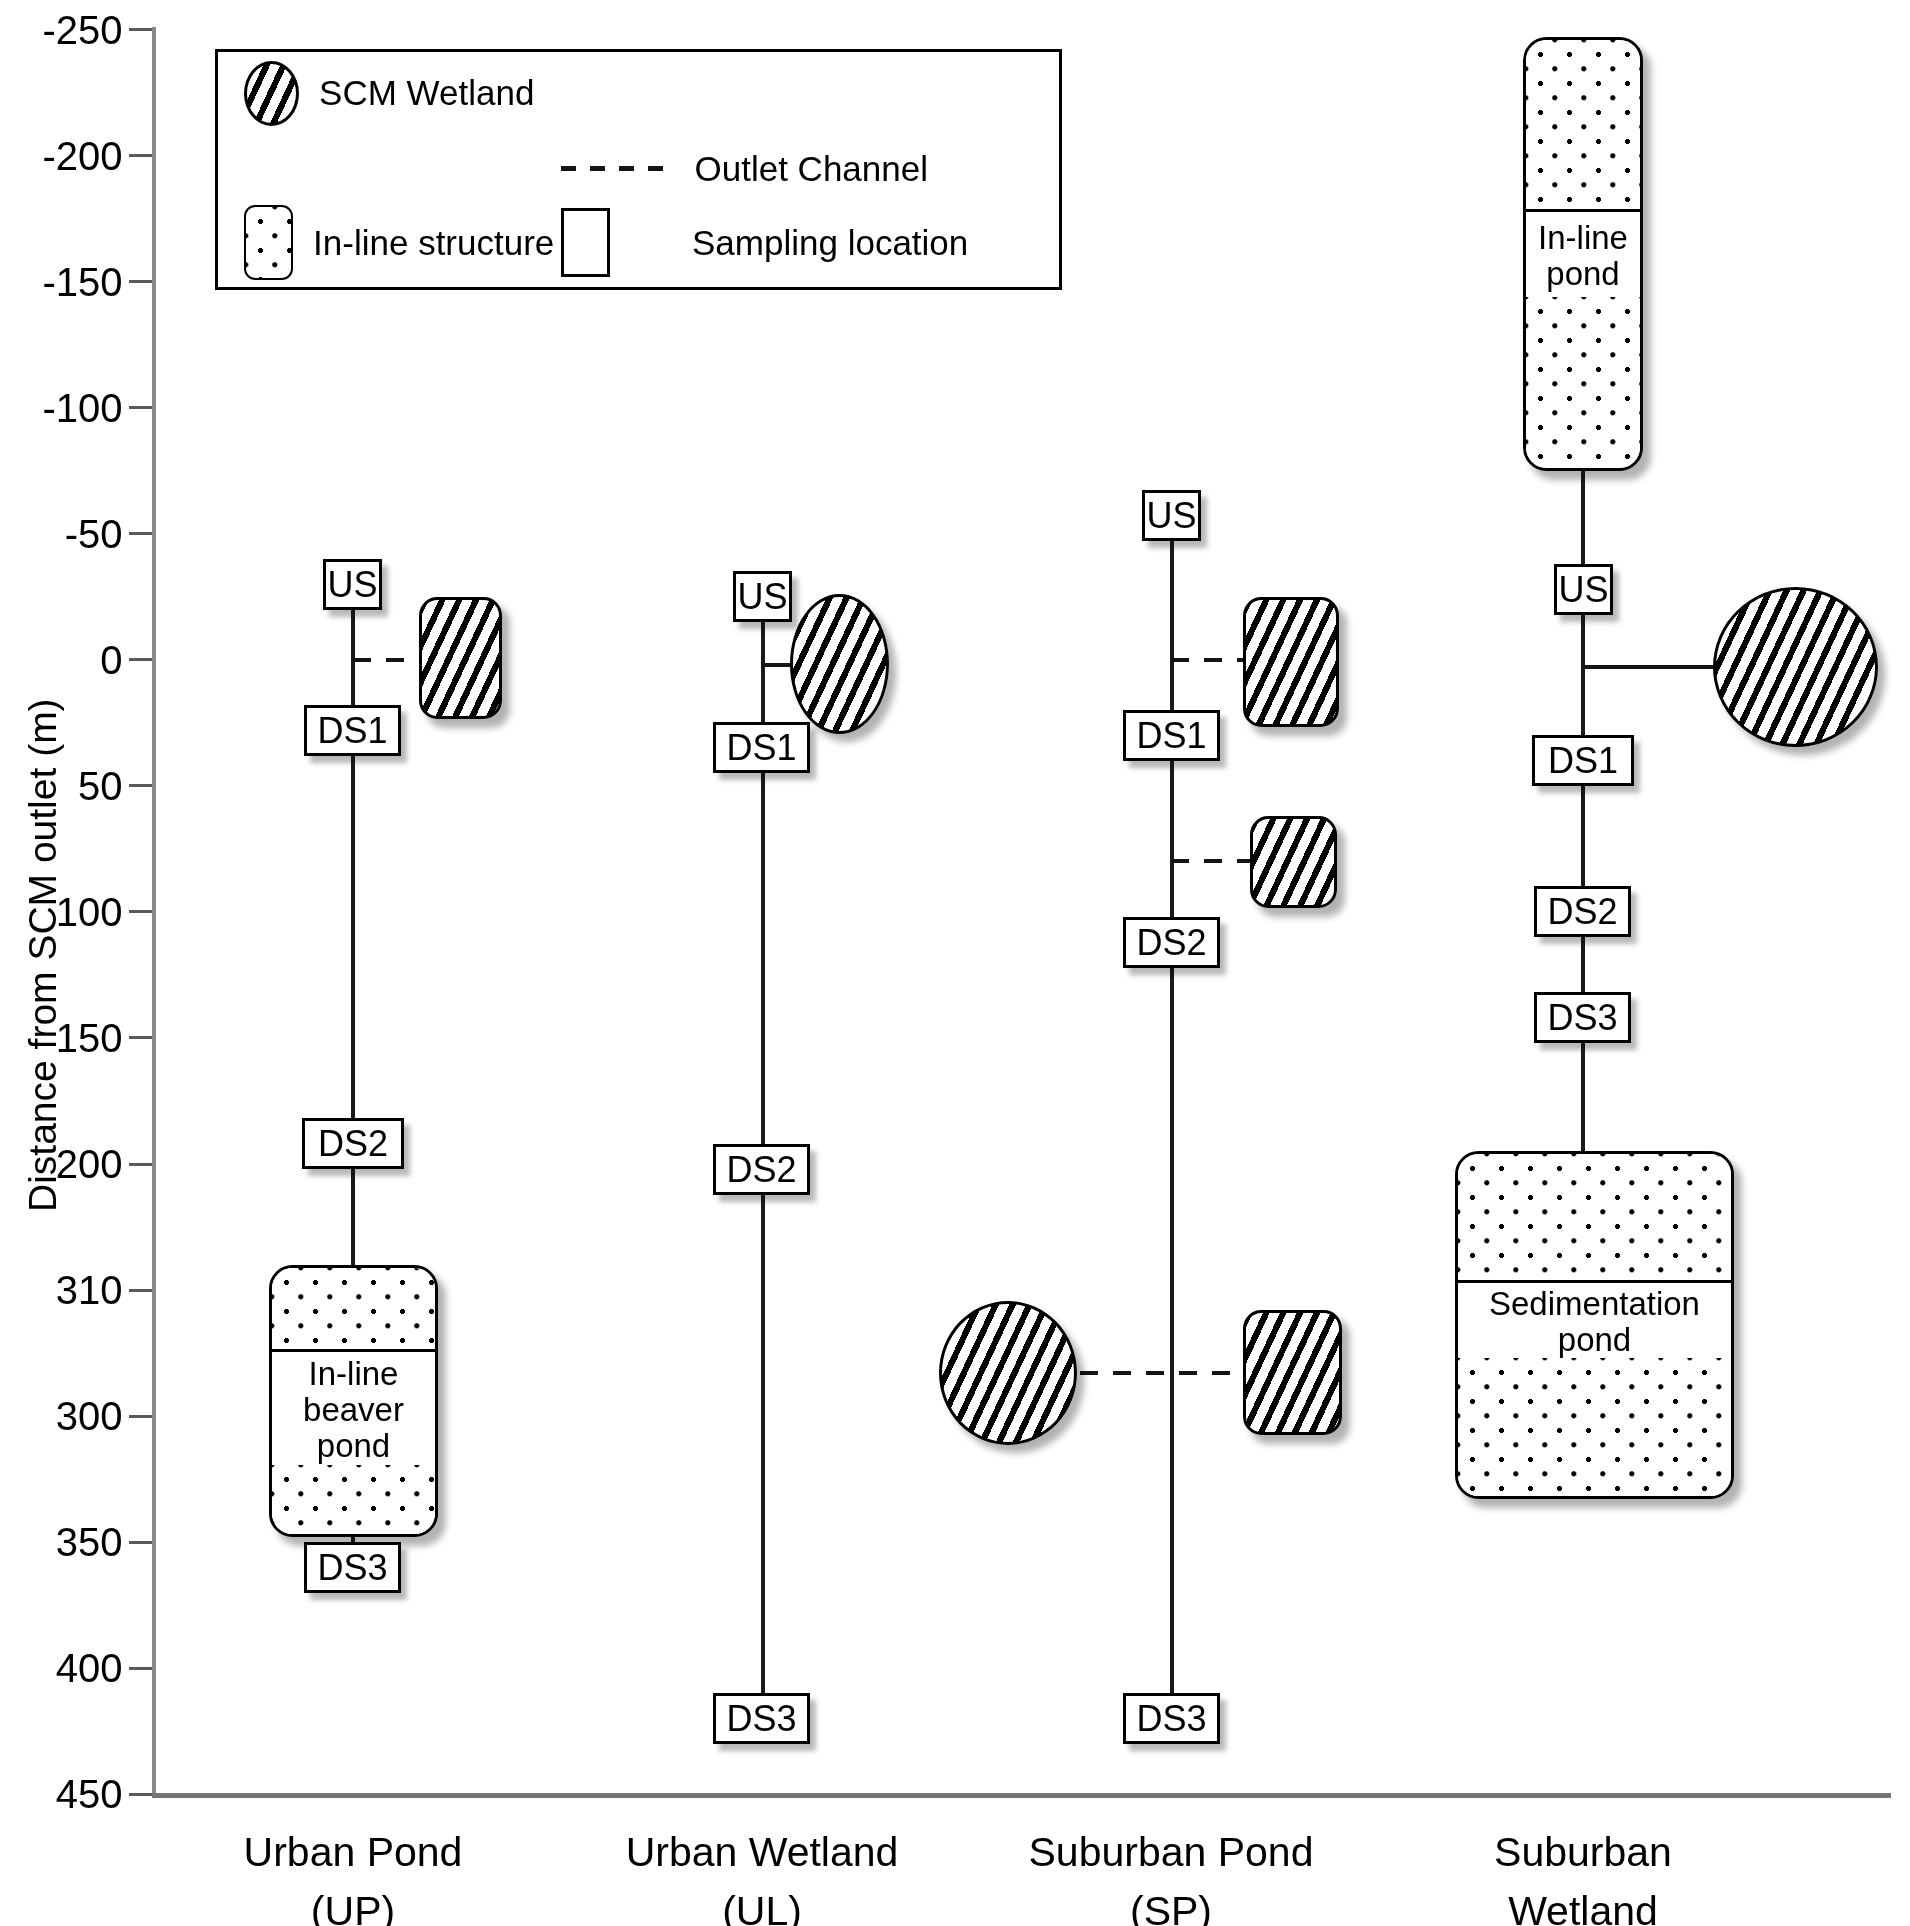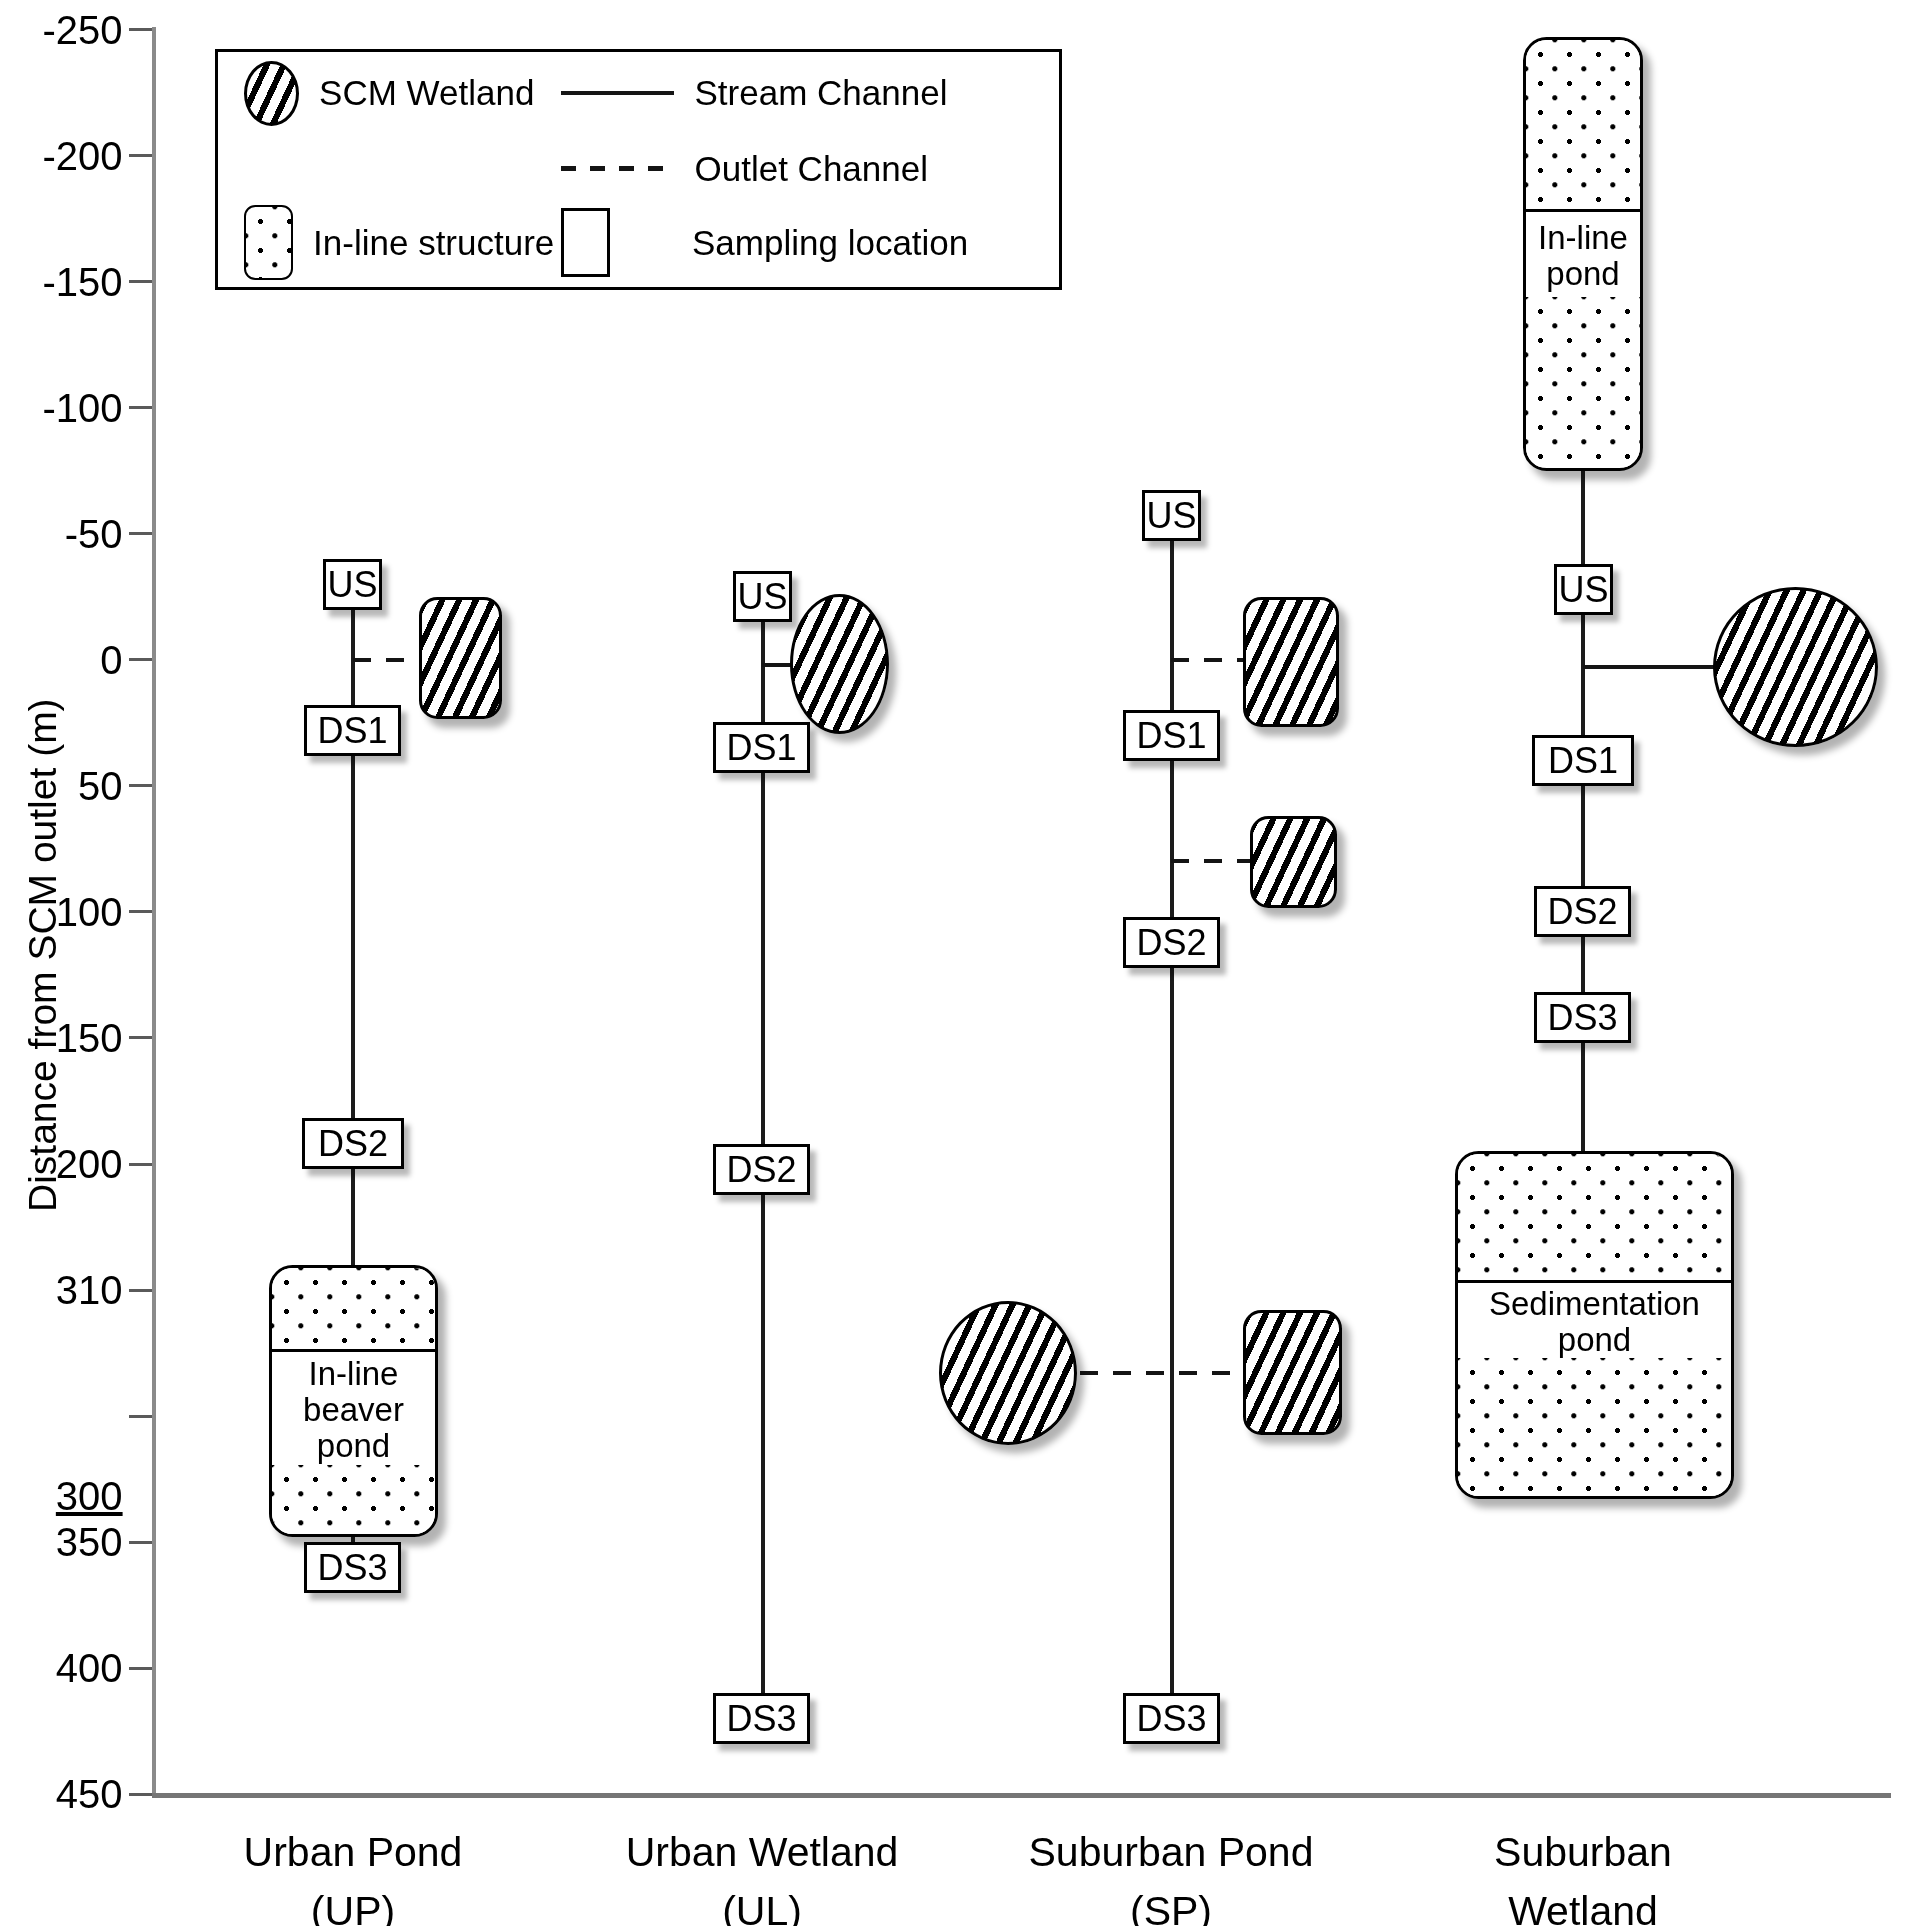--- a/index.html
+++ b/index.html
@@ -67,24 +67,20 @@
 
   <div id="legend">
       <div class="leg-item" style="left: 25.6px; top: 2.6px; height: 77px;">
         <div class="leg-sw-wetland hatch"></div>
         <div class="leg-label" style="margin-left: 20.5px;">SCM Wetland</div>
       </div>
       <div class="leg-item" style="left: 25.6px; top: 152px; height: 77px;">
         <div class="leg-sw-inline dots"></div>
         <div class="leg-label" style="margin-left: 20.5px;">In-line structure</div>
       </div>
-      <div class="leg-item" style="left: 343px; top: 2.6px; height: 77px;">
-        <div class="leg-sw-stream"></div>
-        <div class="leg-label" style="margin-left: 20.5px;">Stream Channel</div>
-      </div>
       <div class="leg-item" style="left: 343px; top: 78px; height: 77px;">
         <div class="leg-sw-outlet"></div>
         <div class="leg-label" style="margin-left: 20.5px;">Outlet Channel</div>
       </div>
       <div class="leg-item" style="left: 343px; top: 152px; height: 77px;">
         <div class="leg-sw-sampling"></div>
         <div class="leg-label" style="margin-left: 82px;">Sampling location</div>
       </div>
     </div>
 
@@ -107,21 +103,21 @@
       <div class="ticklbl" style="left: 25.6px; top: 766px;">50</div>
       <div class="tick" style="left: 129px; top: 910px;"></div>
       <div class="ticklbl" style="left: 25.6px; top: 892px;">100</div>
       <div class="tick" style="left: 129px; top: 1036px;"></div>
       <div class="ticklbl" style="left: 25.6px; top: 1018px;">150</div>
       <div class="tick" style="left: 129px; top: 1163px;"></div>
       <div class="ticklbl" style="left: 25.6px; top: 1144px;">200</div>
       <div class="tick" style="left: 129px; top: 1289px;"></div>
       <div class="ticklbl" style="left: 25.6px; top: 1270px;">310</div>
       <div class="tick" style="left: 129px; top: 1415px;"></div>
-      <div class="ticklbl" style="left: 25.6px; top: 1476px; text-decoration: underline;">300</div>
+      <div class="ticklbl" style="left: 25.6px; top: 1396px;">300</div>
       <div class="tick" style="left: 129px; top: 1541px;"></div>
       <div class="ticklbl" style="left: 25.6px; top: 1522px;">350</div>
       <div class="tick" style="left: 129px; top: 1667px;"></div>
       <div class="ticklbl" style="left: 25.6px; top: 1648px;">400</div>
       <div class="tick" style="left: 129px; top: 1793px;"></div>
       <div class="ticklbl" style="left: 25.6px; top: 1774px;">450</div>
       <div class="stream" style="left: 351px; top: 584px; height: 983px;"></div>
       <div class="dashline" style="left: 353px; top: 658px; width: 66px;"></div>
       <div class="pond hatch" style="left: 419px; top: 597px; width: 77px; height: 116px;"></div>
       <div class="structure" style="left: 269px; top: 1265px; width: 163px; height: 266px;">

